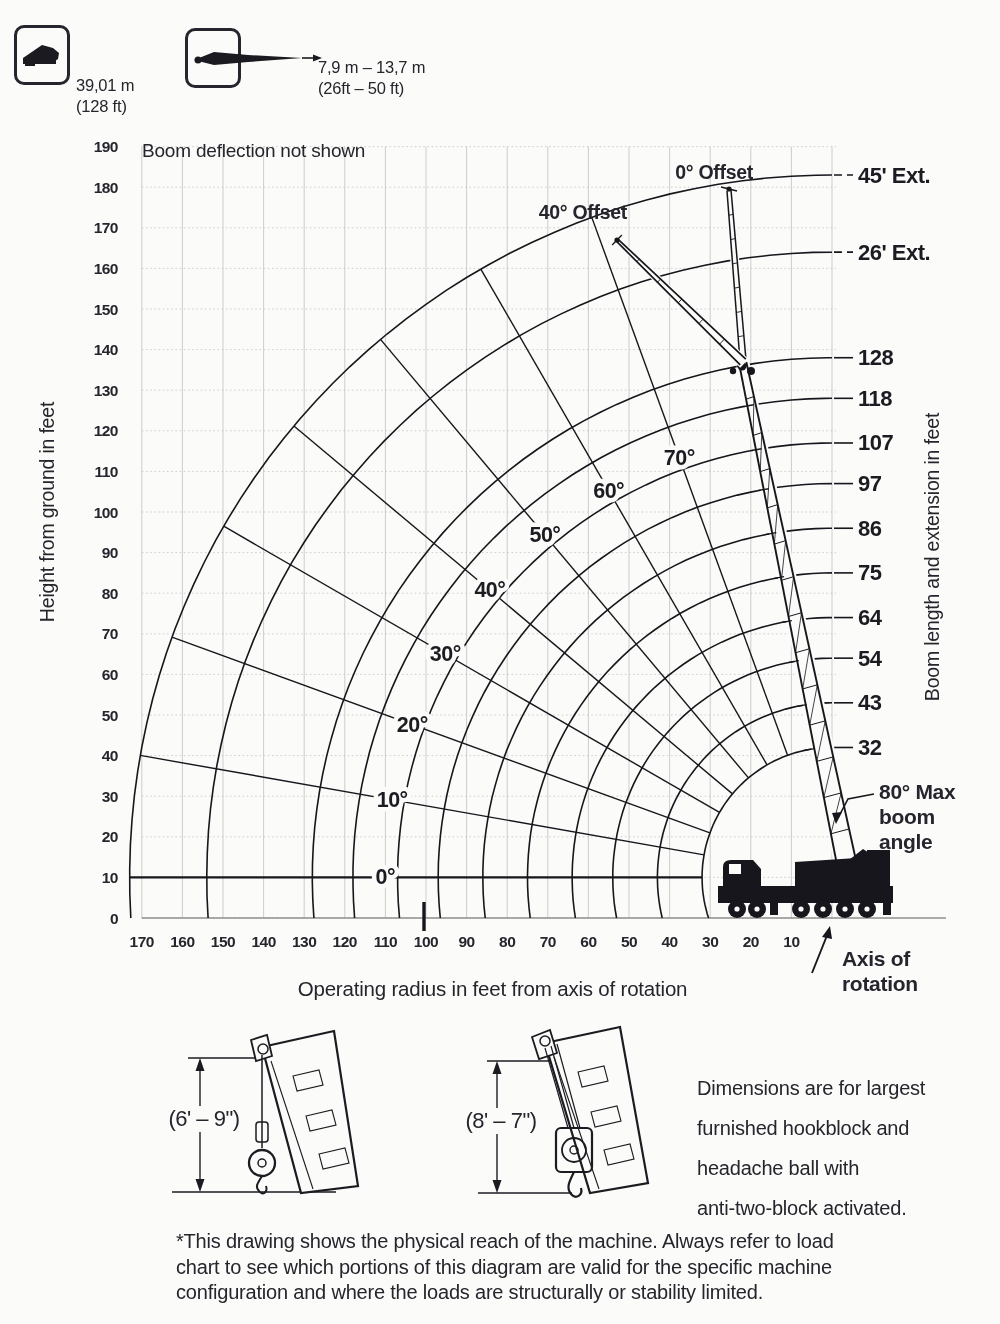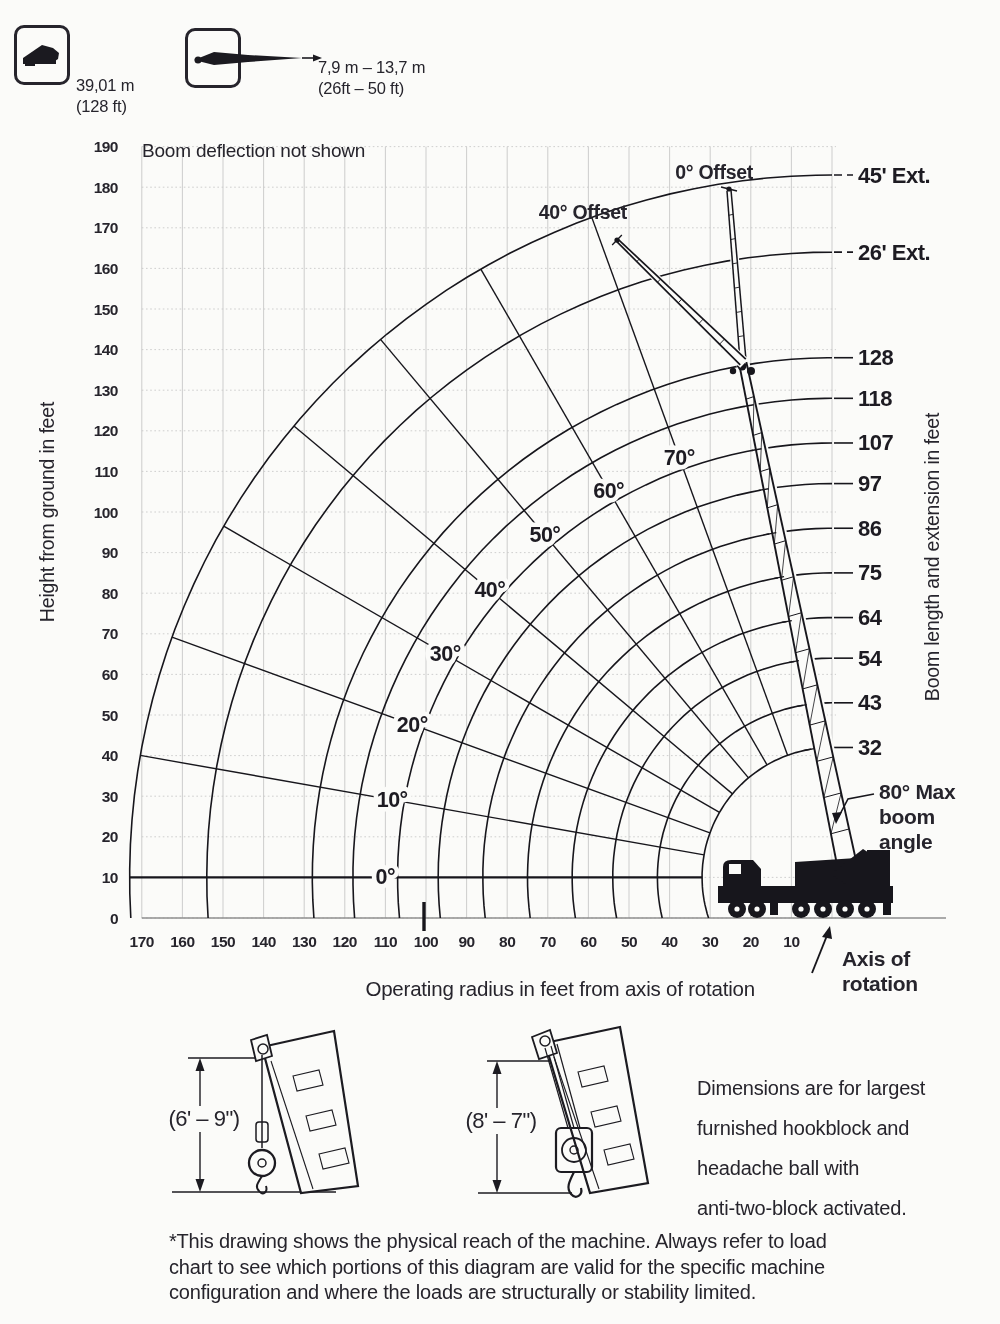--- a/index.html
+++ b/index.html
@@ -323,24 +323,24 @@
 </svg>
 <div class="legend-text" style="left:318px;top:32px;margin-top:25px;">
   <div>7,9 m – 13,7 m</div>
   <div>(26ft – 50 ft)</div>
 </div>
 
 <div class="title" style="left:142px;top:105px;">Boom deflection not shown</div>
 
 <div class="axis-title rot" style="left:47px;top:512px;">Height from ground in feet</div>
 <div class="axis-title rot" style="left:932px;top:557px;">Boom length and extension in feet</div>
-<div class="axis-title" style="left:230px;top:977px;width:525px;text-align:right;font-size:20.5px;">Operating radius in feet from axis of rotation</div>
+<div class="axis-title" style="left:230px;top:977px;width:525px;text-align:center;font-size:20.5px;">Operating radius in feet from axis of rotation</div>
 
 <div class="offset-label" style="left:500px;top:201px;width:107px;">40° Offset</div>
 <div class="offset-label" style="left:628px;top:161px;width:105px;">0° Offset</div>
 
 <div class="callout" style="left:879px;top:779px;">80° Max<br>boom<br>angle</div>
 <div class="callout" style="left:842px;top:946px;">Axis of<br>rotation</div>
 
 <div class="dim-label" style="left:156px;top:1106px;width:90px;">(6' – 9")</div>
 <div class="dim-label" style="left:453px;top:1108px;width:90px;">(8' – 7")</div>
 <div class="note" style="left:697px;top:1068px;width:280px;">Dimensions are for largest<br>furnished hookblock and<br>headache ball with<br>anti-two-block activated.</div>
-<div class="footnote" style="left:169px;top:1229px;width:790px;">*This drawing shows the physical reach of the machine. Always refer to load<br>chart to see which portions of this diagram are valid for the specific machine<br>configuration and where the loads are structurally or stability limited.</div>
+<div class="footnote" style="left:176px;top:1229px;width:790px;">*This drawing shows the physical reach of the machine. Always refer to load<br>chart to see which portions of this diagram are valid for the specific machine<br>configuration and where the loads are structurally or stability limited.</div>
 
 </body></html>

